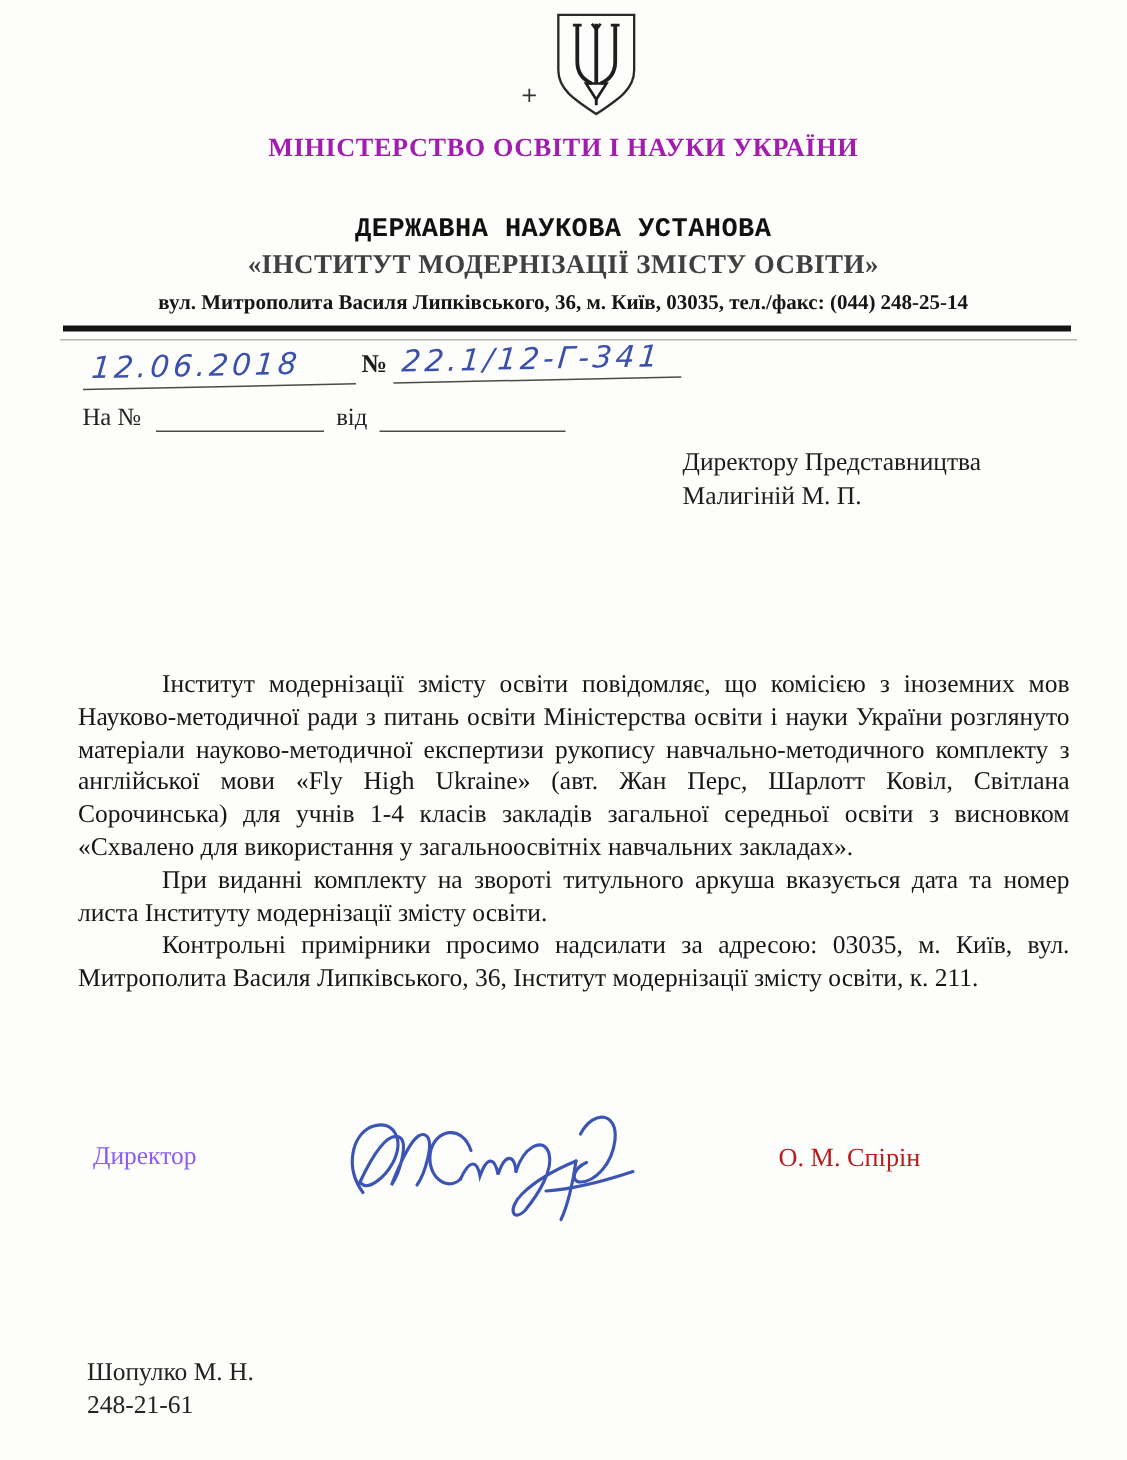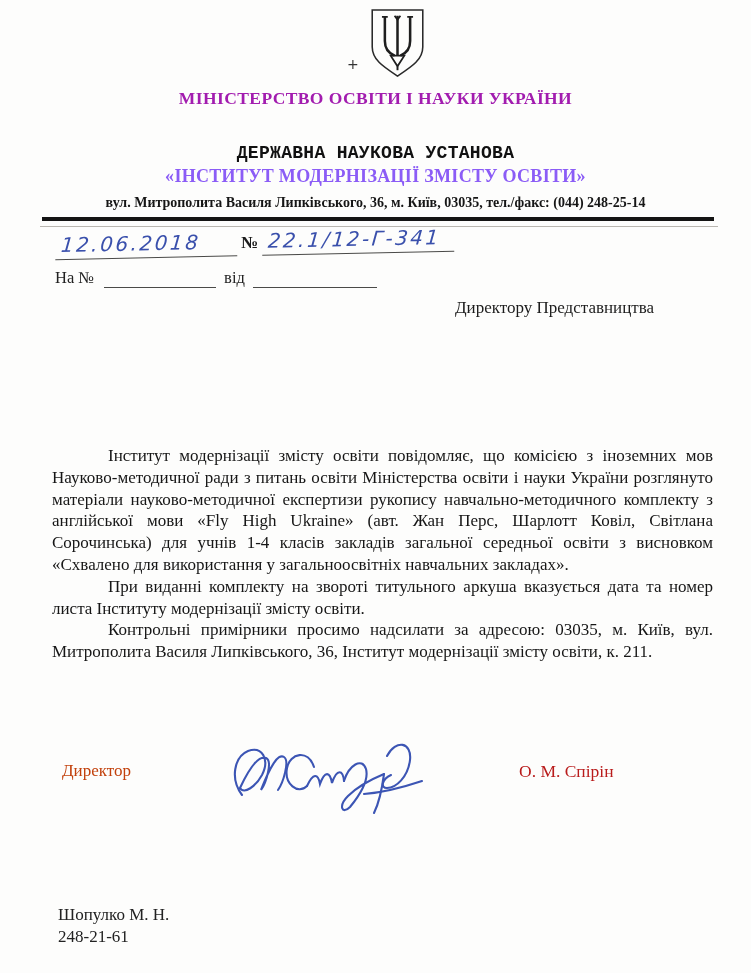--- a/index.html
+++ b/index.html
@@ -12,21 +12,21 @@
     overflow:hidden;
   }
   .abs{position:absolute;}
   .center{left:0;width:751px;text-align:center;}
 
   
   .emblem{left:368px;top:8px;}
   .plus-mark{left:347px;top:56px;font-size:14px;color:#333;font-family:"DejaVu Sans",sans-serif;}
   .ministry{top:88px;font-size:17.5px;font-weight:bold;letter-spacing:.4px;color:#a21caf;}
   .org-line1{top:143px;font-size:18px;font-weight:bold;letter-spacing:.3px;color:#111;font-family:Liberation Mono, monospace;}
-  .org-line2{top:166px;font-size:18px;font-weight:bold;letter-spacing:.3px;color:#8b5cf6;}
+  .org-line2{top:166px;font-size:18px;font-weight:bold;letter-spacing:.3px;color:#404040;}
   .address{top:195px;font-size:14px;font-weight:bold;color:#161616;}
   .divider-thick{top:217px;left:42px;width:672px;border-top:4px solid #141414;}
   .divider-thin{top:226px;left:40px;width:678px;border-top:1px solid #b9b6b0;}
 
   
   .ref-line{top:229px;left:55px;width:400px;transform:rotate(-1.2deg);}
   .hand{
     font-family:"DejaVu Sans",sans-serif;
     font-style:italic;
     font-size:20px;
@@ -46,21 +46,21 @@
   .blank2{width:124px;margin-left:8px;}
 
   
   .recipient{top:297px;left:455px;font-size:17px;line-height:22.5px;color:#1c1c1c;}
 
   
   .letter-body{top:445px;left:52px;width:661px;font-size:17px;line-height:21.8px;color:#161616;}
   .letter-body p{margin:0;text-indent:56px;text-align:justify;text-align-last:left;}
 
   
-  .sig-title{top:761px;left:62px;font-size:17px;color:#c2410c;}
+  .sig-title{top:761px;left:62px;font-size:17px;color:#8b5cf6;}
   .signature-svg{top:731px;left:226px;}
   .sig-name{top:761px;left:519px;font-size:17.5px;color:#b91c1c;}
 
   
   .footer{top:904px;left:58px;font-size:17px;line-height:22px;color:#222;}
 </style>
 </head>
 <body>
 
 <div class="abs emblem">
@@ -86,20 +86,21 @@
 <div class="abs ref-line">
   <span class="u-line ref-date"><span class="hand">12.06.2018</span></span><span class="no-symbol">№</span><span class="u-line ref-num"><span class="hand">22.1/12-Г-341</span></span>
 </div>
 
 <div class="abs reply-line">
   <span>На №</span><span class="blank blank1"></span><span>від</span><span class="blank blank2"></span>
 </div>
 
 <div class="abs recipient">
   <div>Директору Представництва</div>
+  <div>Малигіній М. П.</div>
 </div>
 
 <div class="abs letter-body">
   <p>Інститут модернізації змісту освіти повідомляє, що комісією з іноземних мов Науково-методичної ради з питань освіти Міністерства освіти і науки України розглянуто матеріали науково-методичної експертизи рукопису навчально-методичного комплекту з англійської мови «Fly High Ukraine» (авт. Жан Перс, Шарлотт Ковіл, Світлана Сорочинська) для учнів 1-4 класів закладів загальної середньої освіти з висновком «Схвалено для використання у загальноосвітніх навчальних закладах».</p>
   <p>При виданні комплекту на звороті титульного аркуша вказується дата та номер листа Інституту модернізації змісту освіти.</p>
   <p>Контрольні примірники просимо надсилати за адресою: 03035, м. Київ, вул. Митрополита Василя Липківського, 36, Інститут модернізації змісту освіти, к. 211.</p>
 </div>
 
 <div class="abs sig-title">Директор</div>
 <div class="abs signature-svg">

